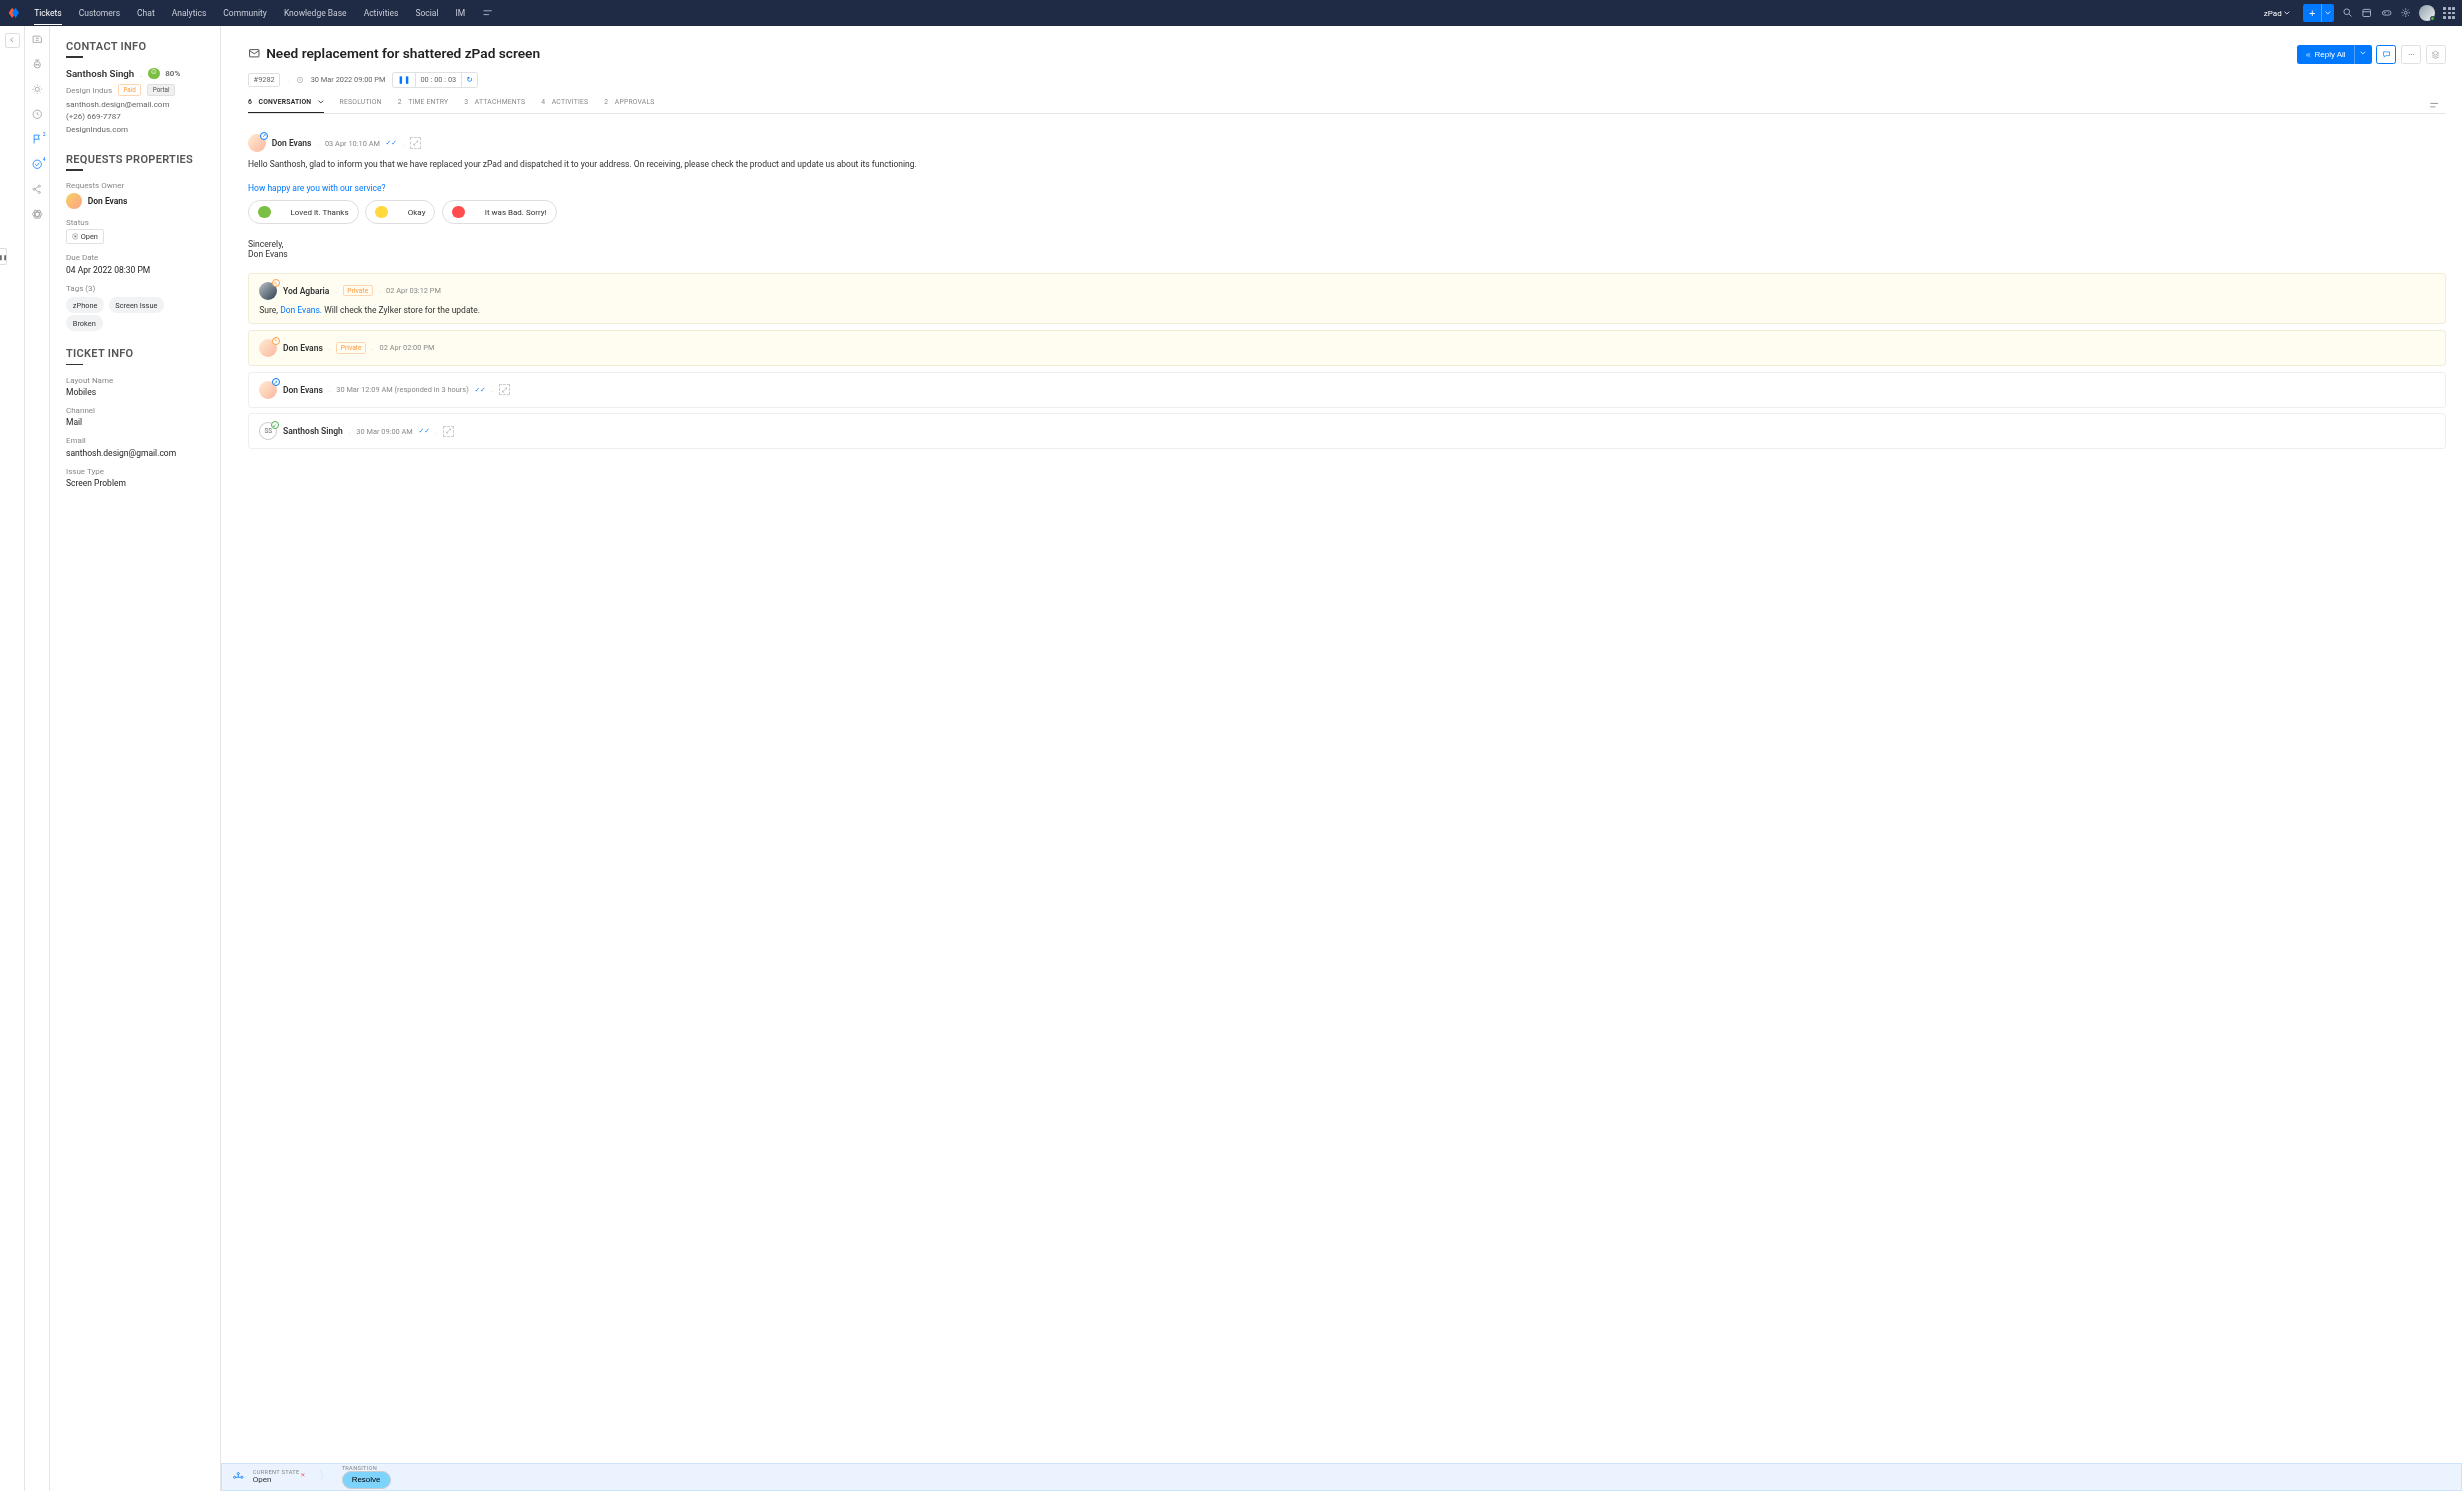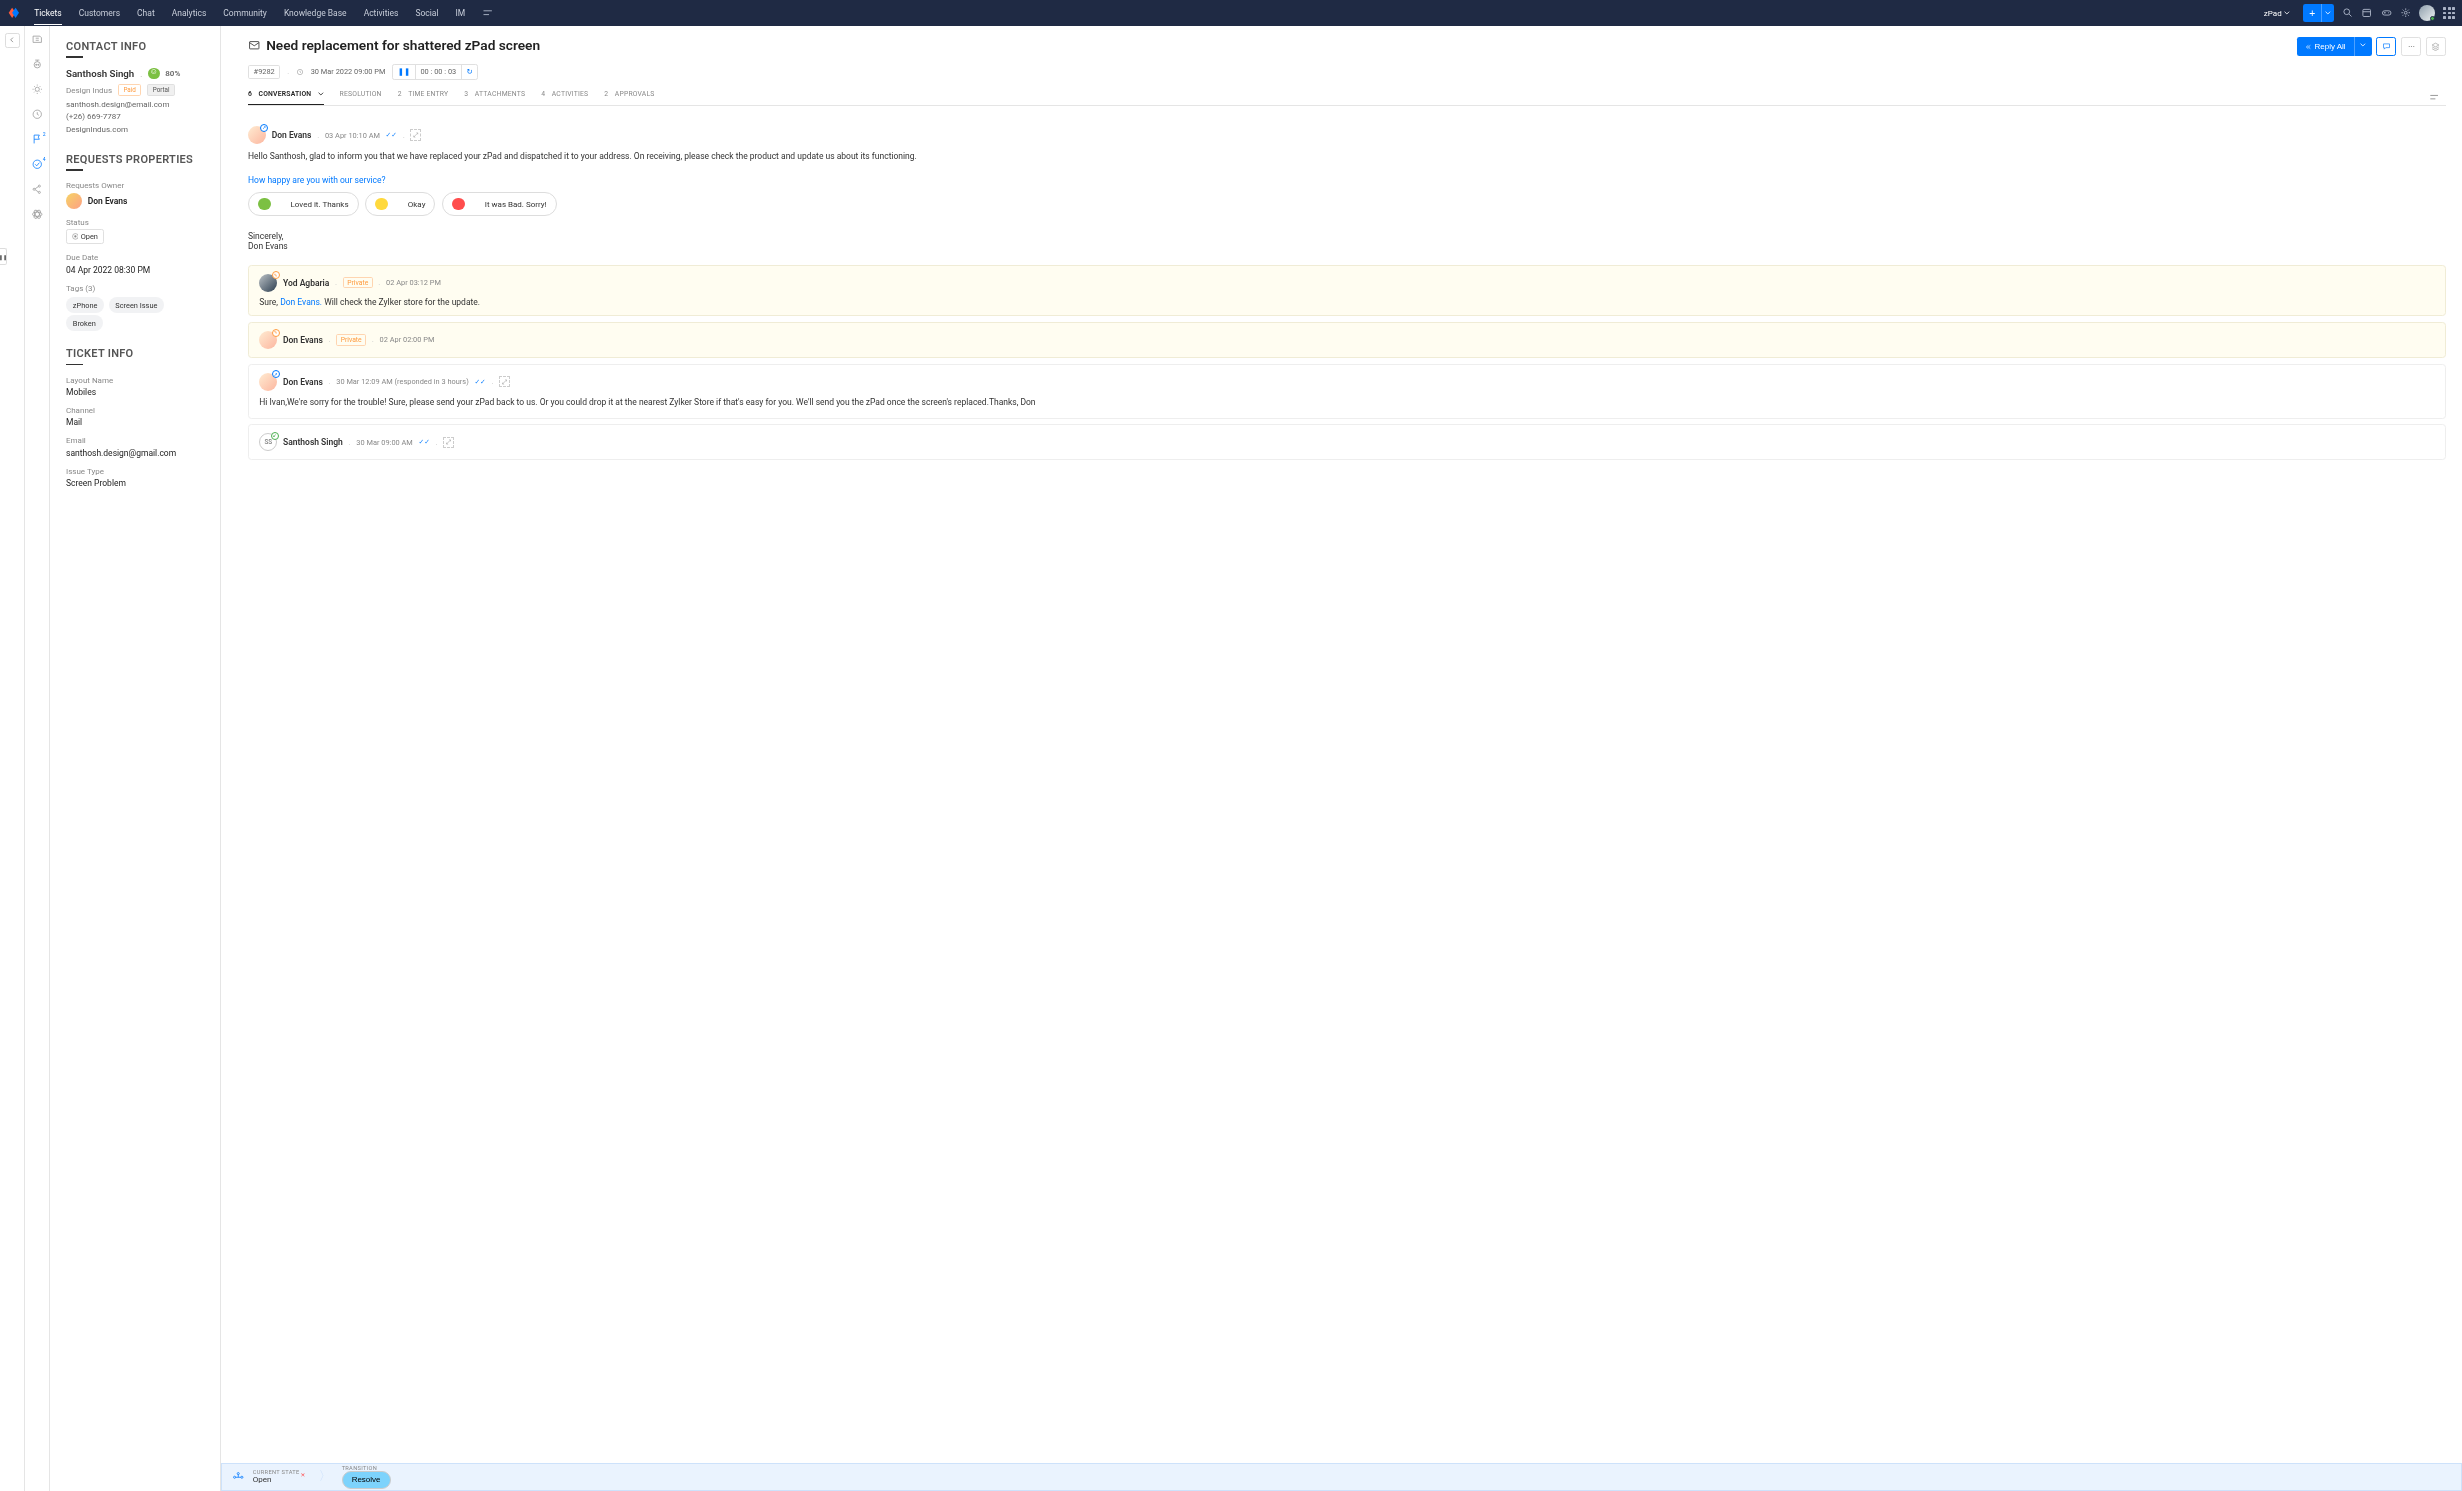--- a/index.html
+++ b/index.html
@@ -49,21 +49,21 @@
 .field-label { color: #888; font-size: 8px; margin-top: 9px; margin-bottom: 2.3px; }
 .field-value { color: #222; font-size: 8.5px; }
 .owner-row { display: flex; align-items: center; gap: 5.7px; }
 .owner-av { width: 16px; height: 16px; border-radius: 50%; background: linear-gradient(135deg,#f6d365,#fda085); }
 .status-chip { display: inline-flex; align-items: center; gap: 2.3px; border: 0.6px solid #e0e0e0; border-radius: 2.3px; padding: 2.3px 4.6px; font-size: 7.4px; }
 .tag-chip { display: inline-block; background: #f1f2f4; border-radius: 8px; padding: 3.4px 6.8px; font-size: 7.4px; margin: 2.3px 2.3px 0 0; }
 .section-title.mt { margin-top: 16px; }
 
 
 .main { flex: 1; display: flex; flex-direction: column; overflow: hidden; }
-.ticket-header { padding: 11px 16px 0 27px; border-bottom: 0; }
+.ticket-header { padding: 19px 16px 0 27px; border-bottom: 0; }
 .title-row { display: flex; align-items: flex-start; gap: 9px; }
 .ticket-title { font-size: 13.7px; font-weight: 600; color: #222; flex: 1; display: flex; align-items: center; gap: 5.7px; }
 .title-icon { width: 12.5px; height: 12.5px; stroke: #333; fill: none; stroke-width: 1.6; }
 .actions { display: flex; align-items: center; gap: 4.6px; }
 .reply-btn { background: #0079ff; color: #fff; border: none; border-radius: 2.3px 0 0 2.3px; padding: 4.6px 8px; font-size: 8px; font-weight: 500; cursor: pointer; display: flex; align-items: center; gap: 1px; }
 .reply-dd { background: #0079ff; border-left: 0.6px solid rgba(255,255,255,0.3); padding: 4.6px 5.7px; border-radius: 0 2.3px 2.3px 0; cursor: pointer; }
 .btn-outline { border: 0.6px solid #0079ff; background: #fff; padding: 4px 4.6px; border-radius: 2.3px; cursor: pointer; display: flex; align-items: center; }
 .btn-gray { border: 0.6px solid #e0e0e0; background: #fff; padding: 4px 4.6px; border-radius: 2.3px; cursor: pointer; display: flex; align-items: center; }
 .meta-row { display: flex; align-items: center; gap: 6.8px; margin-top: 8px; color: #666; font-size: 7.4px; }
 .ticket-id { border: 0.6px solid #e0e0e0; padding: 1.7px 4.6px; border-radius: 1.7px; font-size: 7.4px; }
@@ -463,21 +463,20 @@
           <div class="msg-av b">
               <span class="av-badge out">↗</span>
             </div>
           <span class="msg-name">Don Evans</span>
           <span style="color:#ccc">.</span>
           <span class="msg-time">30 Mar 12:09 AM (responded in 3 hours)</span>
           <span class="dblue-check">✓✓</span>
           <span style="color:#ccc">.</span>
           <span class="expand-ico">⤢</span>
         </div>
-        <div class="msg-body">Hi Ivan,We're sorry for the trouble! Sure, please send your zPad back to us. Or you could drop it at the nearest Zylker Store if that's easy for you. We'll send you the zPad once the screen's replaced.Thanks, Don</div>
       </div>
 
       <div class="msg">
         <div class="msg-head">
           <div class="av-text">
               <span>SS</span>
               <span class="av-badge in">↙</span>
             </div>
           <span class="msg-name">Santhosh Singh</span>
           <span style="color:#ccc">.</span>

